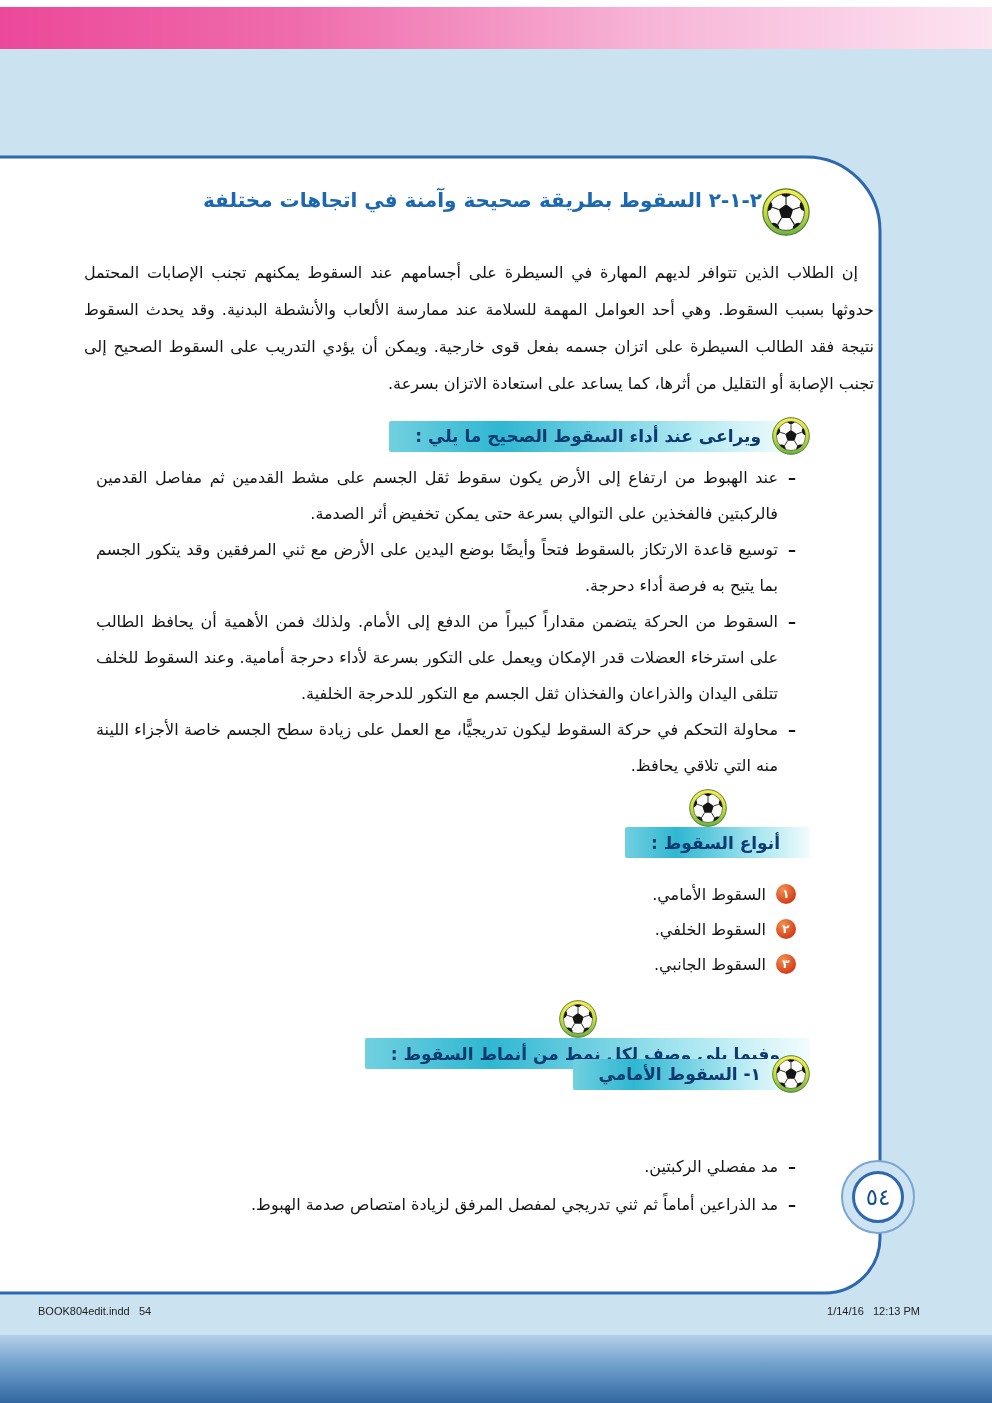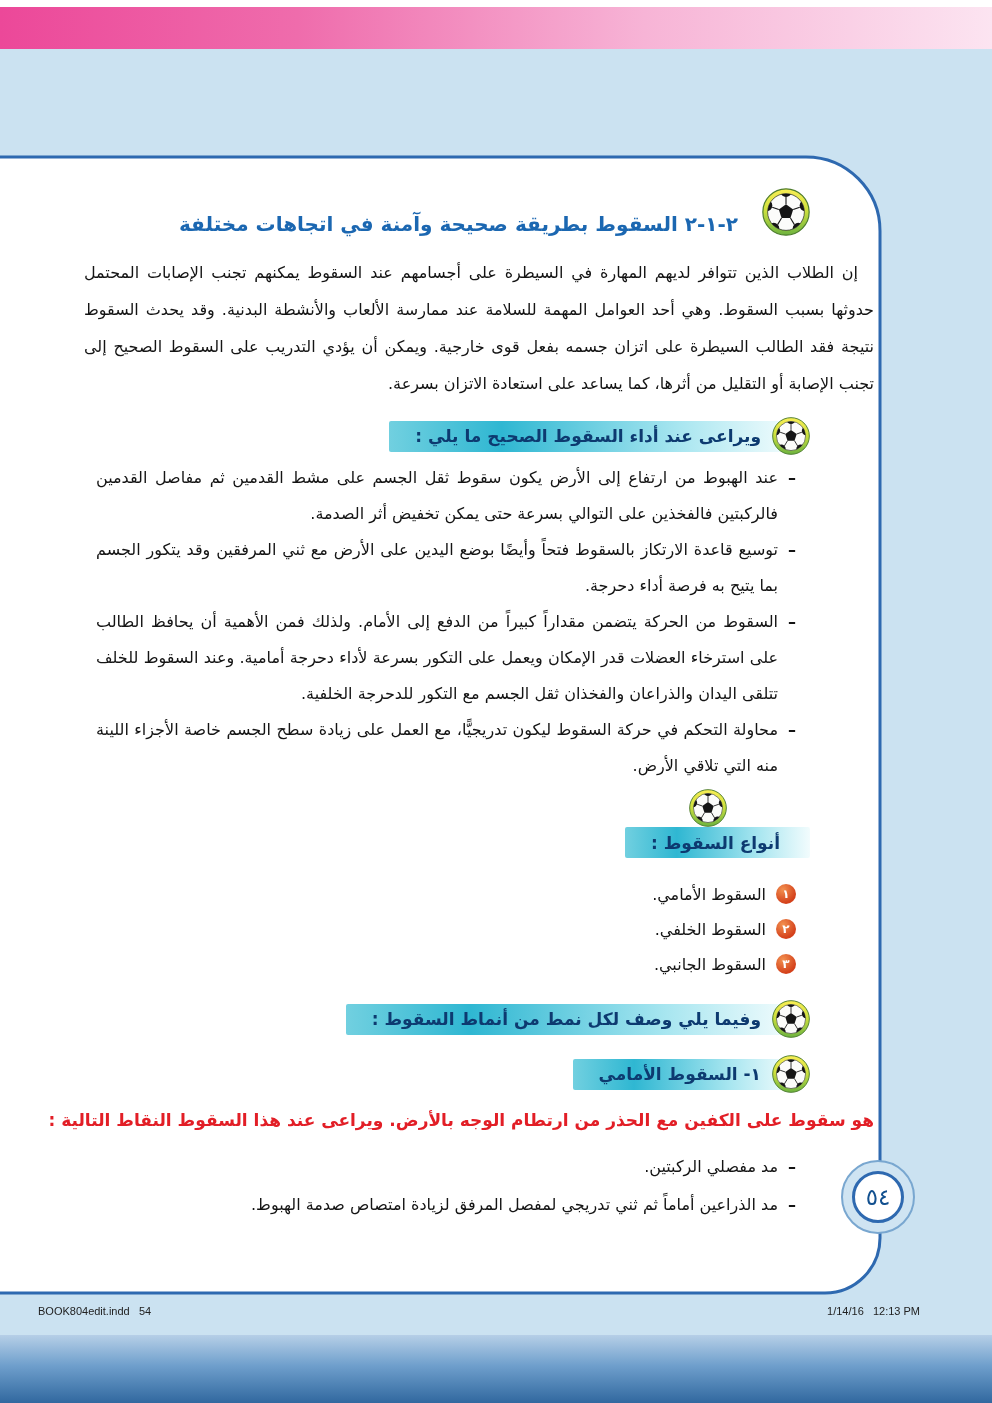--- a/index.html
+++ b/index.html
@@ -27,21 +27,21 @@
     width: 790px; height: 1123px;
     direction: rtl;
     color: #141414;
   }
 
   .ball { width: 38px; height: 38px; display: block; }
   .ball-lg { width: 48px; height: 48px; }
 
   .title-row {
     position: absolute; top: 18px; right: 64px;
-    display: flex; align-items: flex-end; gap: 24px;
+    display: flex; align-items: flex-start; gap: 0;
   }
   .lesson-title { font-size: 20px; font-weight: bold; color: #1b67b1; white-space: nowrap; }
 
   .intro {
     position: absolute; top: 84px; right: 0;
     width: 790px;
     font-size: 16px; line-height: 37px;
     text-align: justify; text-indent: 16px;
   }
 
@@ -55,21 +55,21 @@
     min-height: 31px;
     display: flex; align-items: center;
     padding: 3px 30px 3px 26px;
     background: linear-gradient(to left, #f2fcfd 0%, #a8e6f0 28%, #2fb7d2 72%, #71d0e0 100%);
     border-radius: 2px;
   }
   .hbar-text { font-size: 17px; font-weight: bold; color: #0d3a70; white-space: nowrap; }
 
   .h-guidelines { top: 247px; }
   .h-types      { top: 619px; flex-direction: column; }
-  .h-desc       { top: 830px; }
+  .h-desc       { top: 830px; flex-direction: column; }
   .h-front      { top: 885px; }
 
   .bullets {
     position: absolute; right: 78px;
     width: 700px;
     list-style: none;
   }
   .b-guidelines { top: 290px; }
   .b-front      { top: 978px; }
   .bullets li { display: flex; line-height: 36px; font-size: 16px; text-align: justify; }
@@ -191,21 +191,21 @@
       <li>
         <span class="dash">–</span>
         <span class="btxt">توسيع قاعدة الارتكاز بالسقوط فتحاً وأيضًا بوضع اليدين على الأرض مع ثني المرفقين وقد يتكور الجسم بما يتيح به فرصة أداء دحرجة.</span>
       </li>
       <li>
         <span class="dash">–</span>
         <span class="btxt">السقوط من الحركة يتضمن مقداراً كبيراً من الدفع إلى الأمام. ولذلك فمن الأهمية أن يحافظ الطالب على استرخاء العضلات قدر الإمكان ويعمل على التكور بسرعة لأداء دحرجة أمامية. وعند السقوط للخلف تتلقى اليدان والذراعان والفخذان ثقل الجسم مع التكور للدحرجة الخلفية.</span>
       </li>
       <li>
         <span class="dash">–</span>
-        <span class="btxt">محاولة التحكم في حركة السقوط ليكون تدريجيًّا، مع العمل على زيادة سطح الجسم خاصة الأجزاء اللينة منه التي تلاقي الأرض.</span>
+        <span class="btxt">محاولة التحكم في حركة السقوط ليكون تدريجيًّا، مع العمل على زيادة سطح الجسم خاصة الأجزاء اللينة منه التي تلاقي يحافظ.</span>
       </li>
     </ul>
 
     <div class="section-header h-types">
       <svg class="ball" viewBox="0 0 40 40">
           <use href="#soccer-ball"></use>
         </svg>
       <div class="hbar">
         <span class="hbar-text">أنواع السقوط :</span>
       </div>
@@ -238,21 +238,20 @@
 
     <div class="section-header h-front">
       <svg class="ball" viewBox="0 0 40 40">
           <use href="#soccer-ball"></use>
         </svg>
       <div class="hbar">
         <span class="hbar-text">١- السقوط الأمامي</span>
       </div>
     </div>
 
-    <div class="lead-red lead-front">هو سقوط على الكفين مع الحذر من ارتطام الوجه بالأرض. ويراعى عند هذا السقوط النقاط التالية :</div>
 
     <ul class="bullets b-front">
       <li>
         <span class="dash">–</span>
         <span class="btxt">مد مفصلي الركبتين.</span>
       </li>
       <li>
         <span class="dash">–</span>
         <span class="btxt">مد الذراعين أماماً ثم ثني تدريجي لمفصل المرفق لزيادة امتصاص صدمة الهبوط.</span>
       </li>

